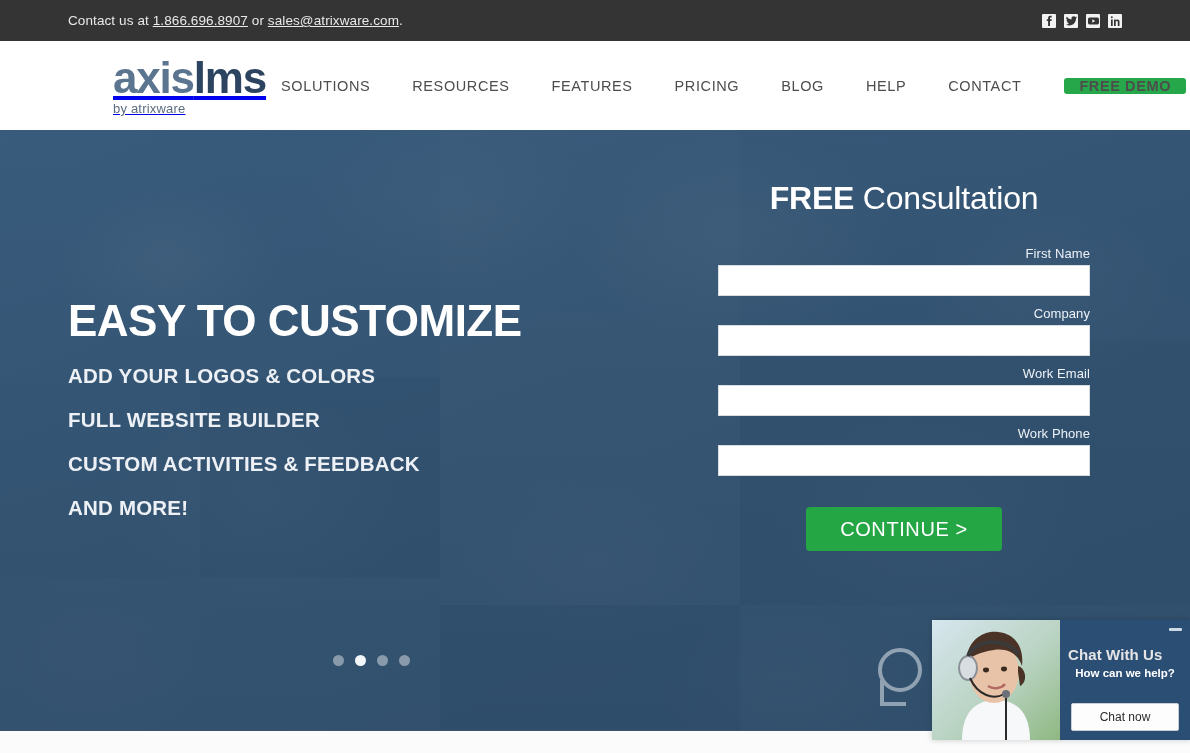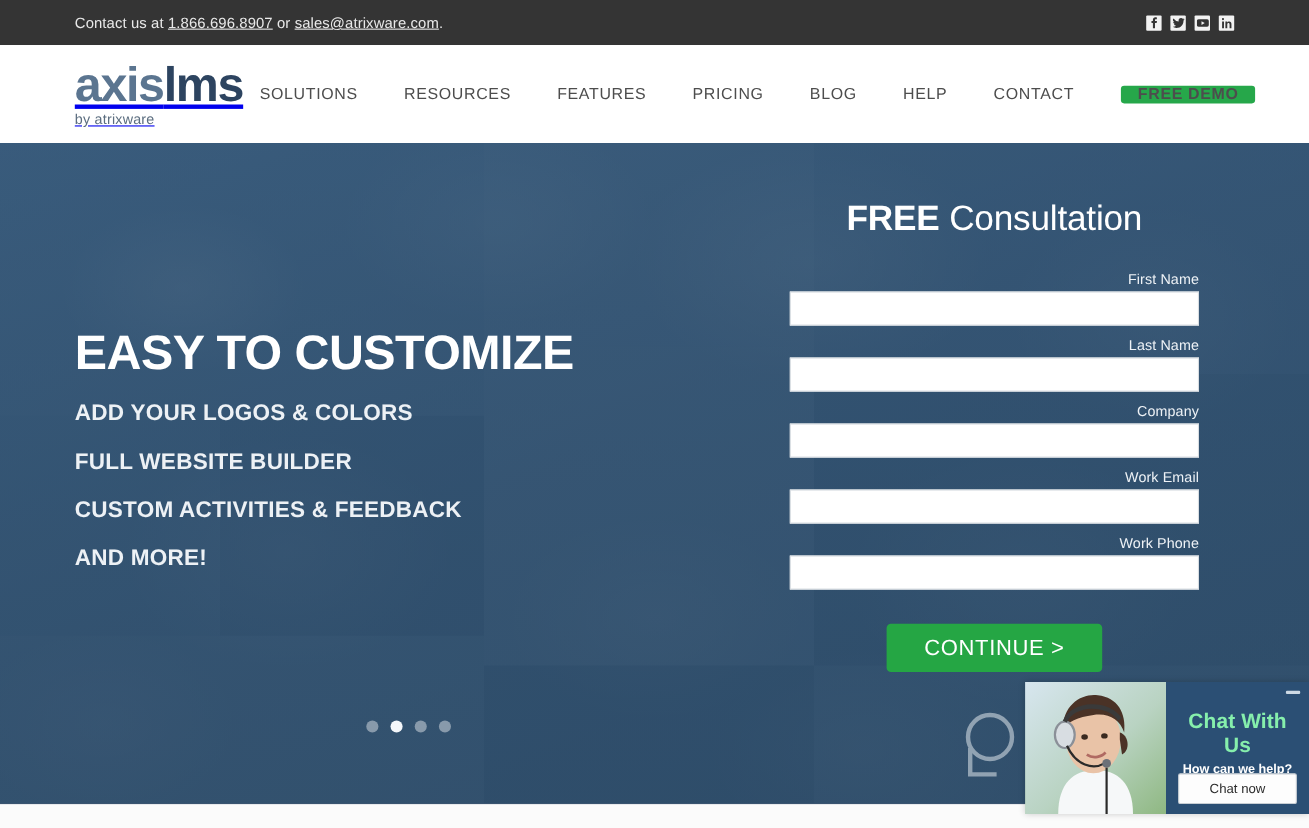--- a/index.html
+++ b/index.html
@@ -29,21 +29,21 @@
   .sq {
     width: 14px; height: 14px; background: #f2f2f2; border-radius: 1px;
     display: flex; align-items: center; justify-content: center;
   }
   .sq svg { display: block; }
 
   
   .header {
     position: absolute; top: 41px; left: 0; width: 1190px; height: 89px;
     background: #ffffff;
-    display: flex; align-items: center;
+    display: flex; align-items: center; padding-left: 45px;
   }
   .header-inner {
     width: 1190px; padding: 0 68px;
     display: flex; align-items: center; justify-content: space-between;
   }
   .logo { line-height: 1; user-select:none; }
   .logo-word { font-size: 44px; font-weight: bold; letter-spacing: -1.2px; }
   .logo-axis { color: #5b7590; }
   .logo-lms  { color: #2d4460; }
   .logo-sub  { margin-top: 2px; font-size: 13px; color: #5b6d7f; letter-spacing:.2px;}
@@ -155,21 +155,21 @@
   }
   .chat-panel {
     width: 130px; height: 120px; background: #2b4f74; position: relative;
     padding: 10px 8px 0;
   }
   .chat-min {
     position: absolute; right: 8px; top: 8px; width: 13px; height: 3px;
     background: #cdd9e4; border-radius: 1px;
   }
   .chat-title {
-    color: #86efac; font-size: 19px; font-weight: bold; text-align: center;
+    color: #e5e5e5; font-size: 15px; font-weight: bold; text-align: left;
     margin-top: 16px; letter-spacing: .1px;
   }
   .chat-sub {
     color: #ffffff; font-size: 11.5px; font-weight: bold; text-align: center; margin-top: 4px;
   }
   .chat-now {
     position: absolute; left: 11px; bottom: 9px; width: 108px; height: 28px;
     background: #fdfdfd; border: 1px solid #c8ced4; border-radius: 2px;
     color: #2c2c2c; font-size: 12px; font-family: "Liberation Sans", sans-serif;
     cursor: pointer;
@@ -270,24 +270,20 @@
     </div>
 
     <div class="form-wrap">
       <div class="form-title"><b>FREE</b><span> Consultation</span></div>
 
       <div class="field">
         <label>First Name</label>
         <input type="text" placeholder="" style="">
       </div>
       <div class="field">
-        <label>Last Name</label>
-        <input type="text" placeholder="" style="">
-      </div>
-      <div class="field">
         <label>Company</label>
         <input type="text" placeholder="" style="">
       </div>
       <div class="field">
         <label>Work Email</label>
         <input type="text" placeholder="" style="">
       </div>
       <div class="field">
         <label>Work Phone</label>
         <input type="text" placeholder="" style="">

